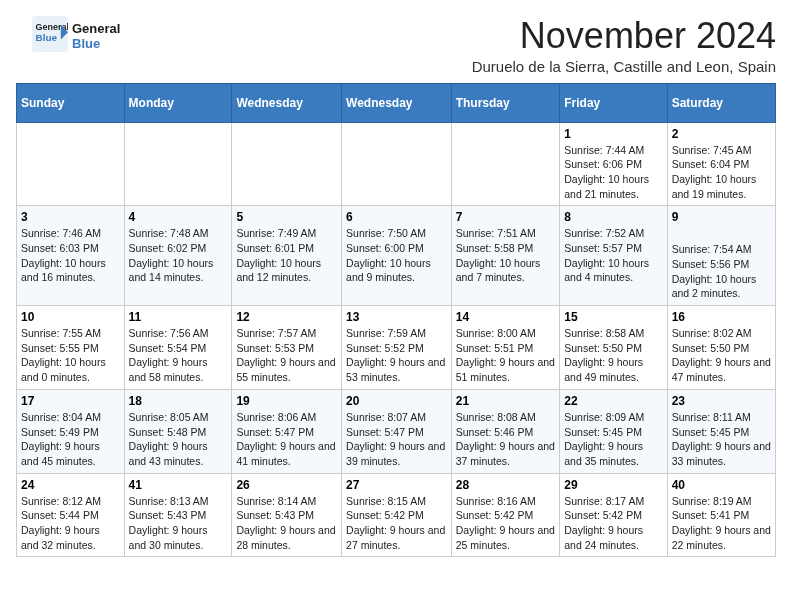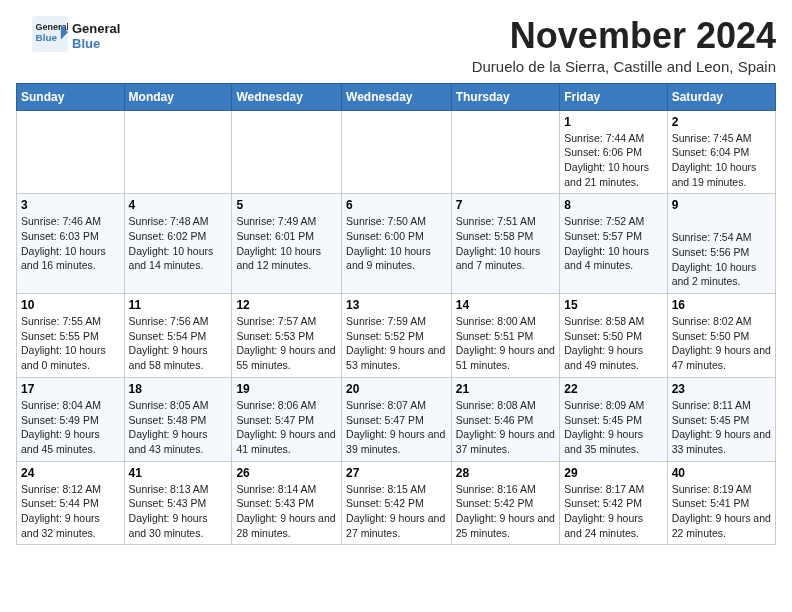--- a/index.html
+++ b/index.html
@@ -22,41 +22,41 @@
       gap: 4px;
       padding-left: 16px;
     }
     .logo-icon {
       width: 36px;
       height: 36px;
     }
     .title-block { text-align: right; }
     .month-title {
       font-size: 36px;
-      font-weight: bold;
+      font-weight: normal;
       color: #222;
       line-height: 1.1;
     }
     .subtitle {
       font-size: 15px;
       color: #333;
       margin-top: 2px;
     }
     table {
       width: 100%;
       border-collapse: collapse;
       margin-top: 8px;
       font-size: 11px;
     }
     thead th {
       background: #3a7abf;
       color: #fff;
       font-size: 12px;
       font-weight: bold;
-      padding: 6px 4px;
+      padding: 12px 4px;
       text-align: left;
       border: 1px solid #2e6099;
     }
     tbody td {
       border: 1px solid #ccc;
       vertical-align: top;
       padding: 4px 4px;
       width: 113px;
       min-height: 80px;
       background: #fff;

